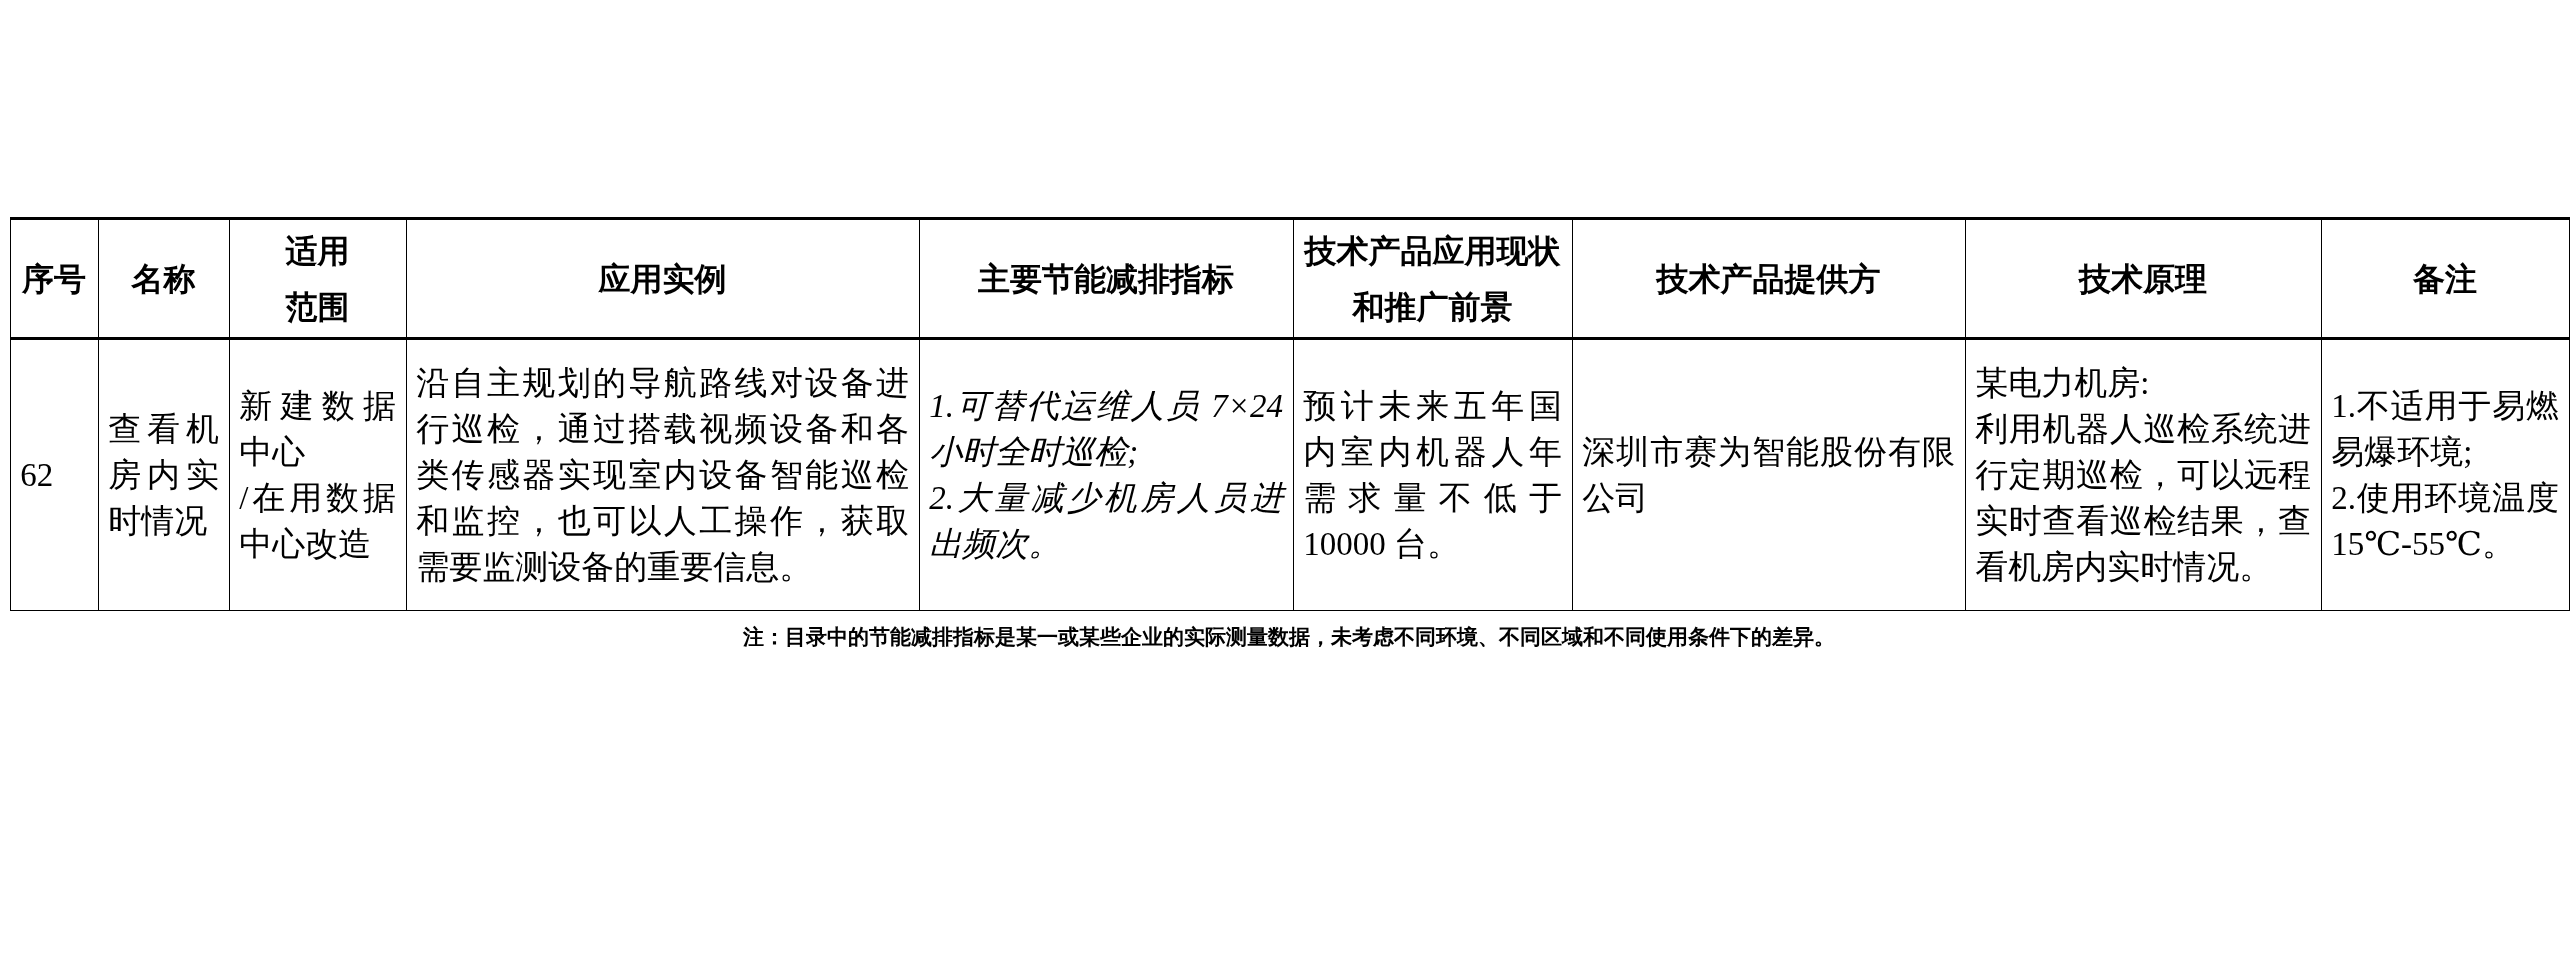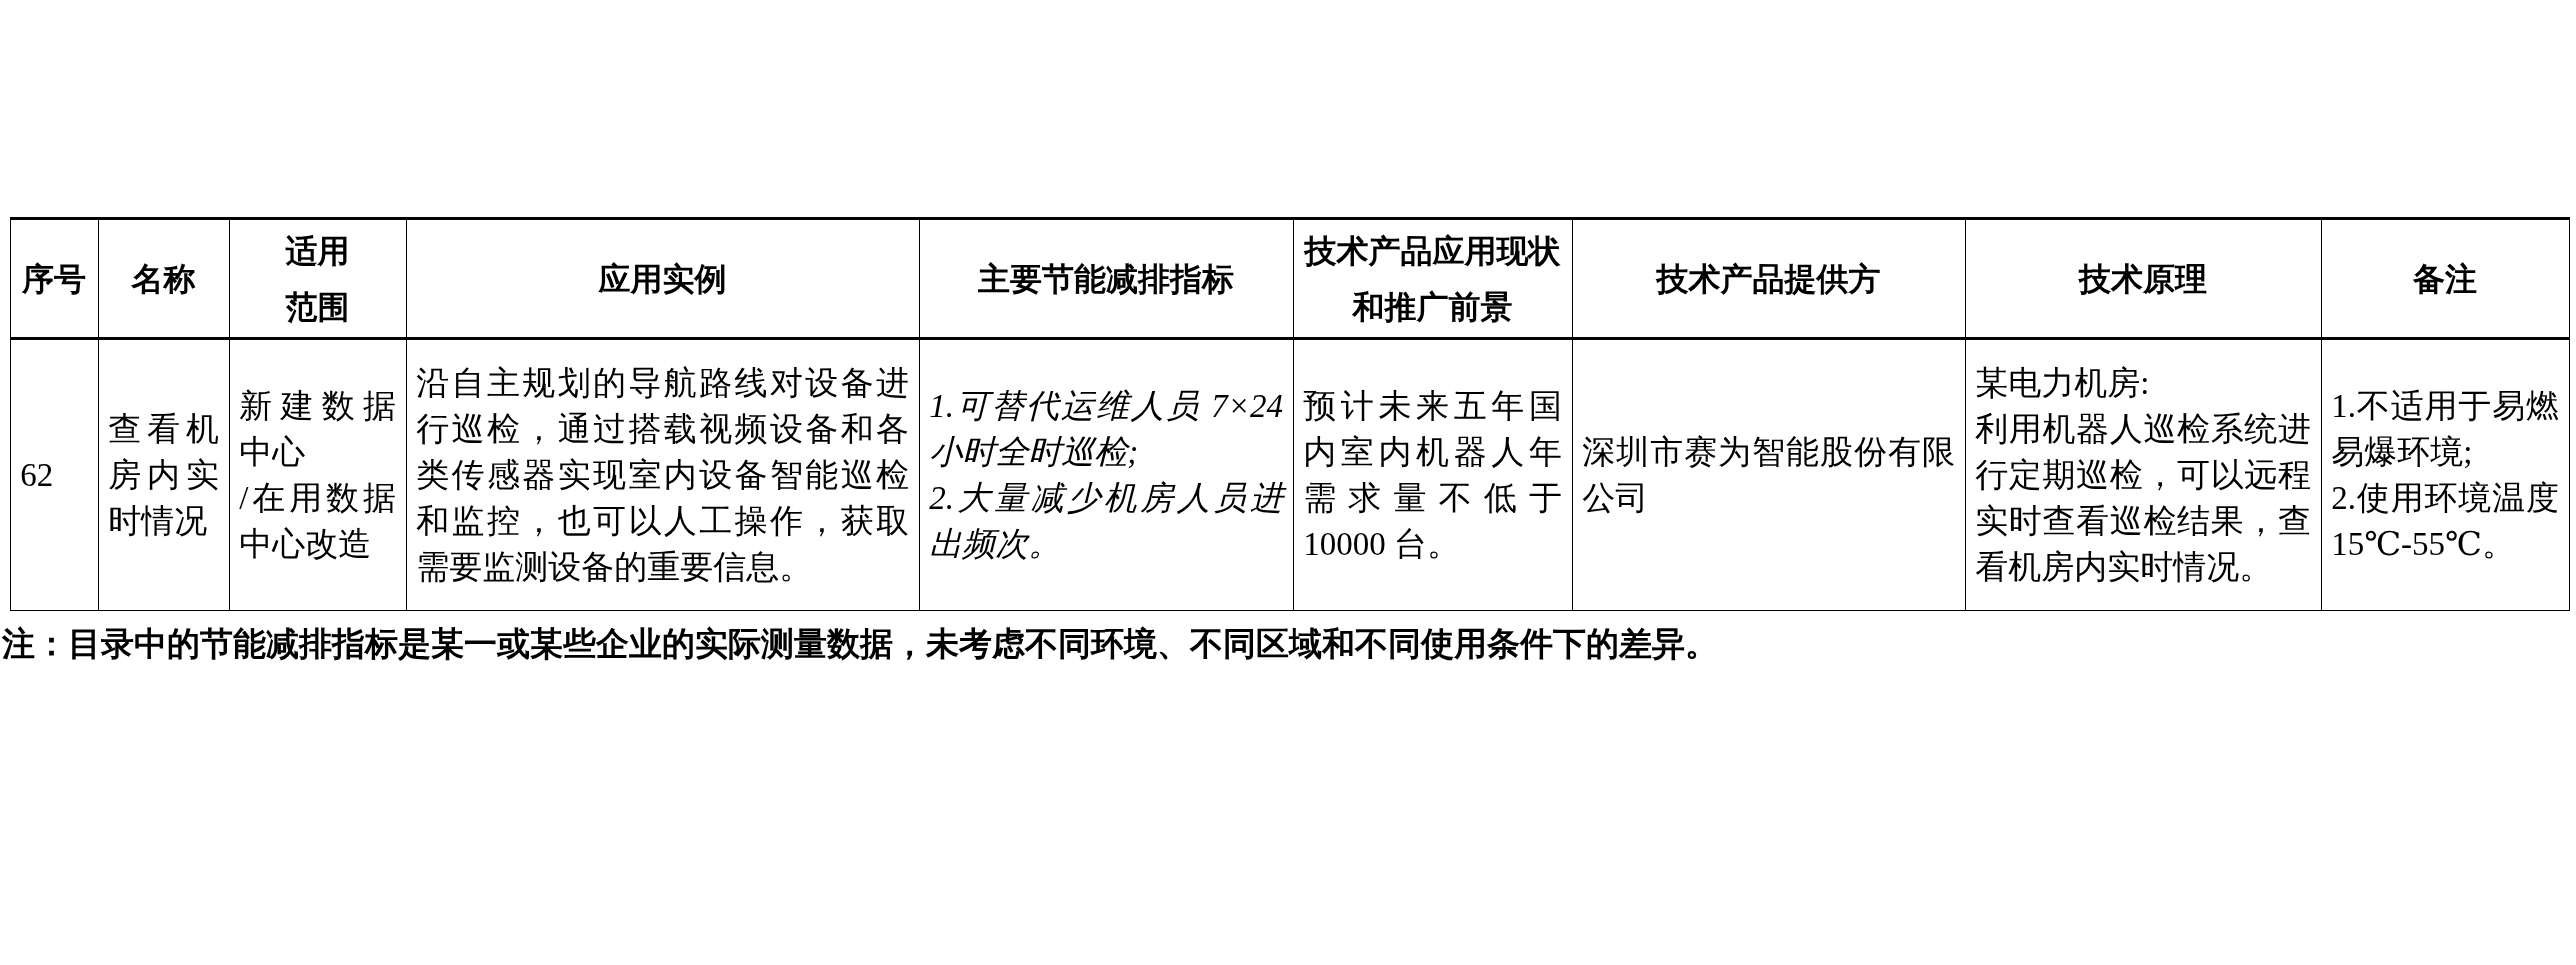--- a/index.html
+++ b/index.html
@@ -65,22 +65,23 @@
   td.c-name    { padding: 0 11.5px; }
   td.c-scope   { padding: 0 11.5px; margin-top: 24px; }
   td.c-principle { padding: 0 11.5px; }
   td.c-indicators { padding: 0 11.5px; font-style: italic; }
   td.c-status  { padding: 0 3.8px; margin-top: 8px; }
   td.c-remarks { padding: 0 7.7px; margin-left: 7px; }
   .footnote {
     margin: 12.5px 0 0 1.9px;
     font-family: "Liberation Sans", "DejaVu Sans", sans-serif;
     font-weight: bold;
-    font-size: 33px;
+    font-size: 21px;
     line-height: 1.2;
+    text-align: center;
   }
 </style>
 </head>
 <body>
 
 <div class="doc">
 
 
   <table class="catalog">
     <colgroup>

